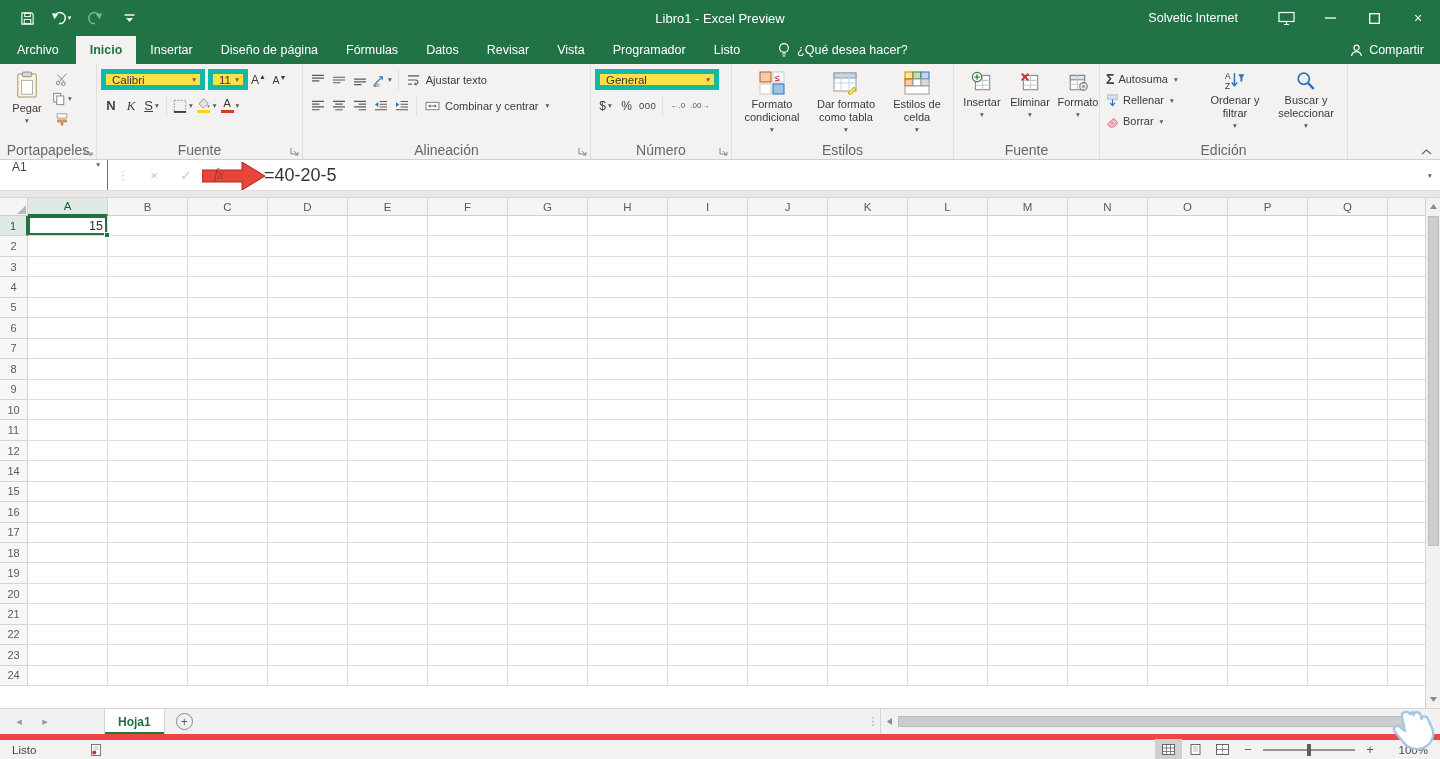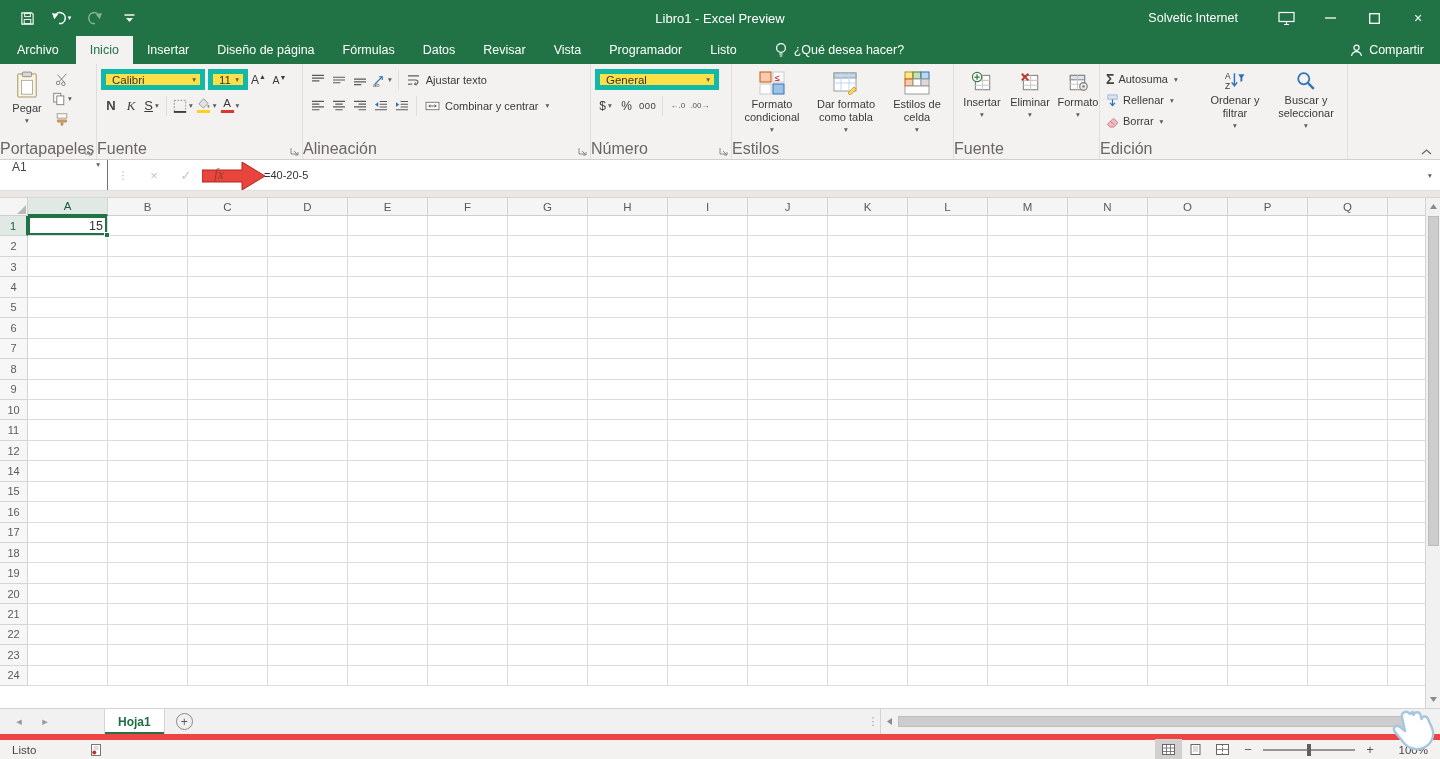--- a/index.html
+++ b/index.html
@@ -15,28 +15,28 @@
   .qdd{font-size:7px;margin-left:1px;color:#fff}
   .win-title{position:absolute;left:0;right:0;text-align:center;font-size:13px;color:#fff;z-index:1}
   .tb-right{margin-left:auto;display:flex;align-items:center;z-index:2;font-size:12.5px}
   .tb-user{margin-right:26px}
   .winbtn{width:44px;height:36px;display:flex;align-items:center;justify-content:center;font-size:14px;color:#fff}
 
   
   .tabrow{height:28px;background:#217346;display:flex;align-items:stretch;color:#fff;flex:0 0 auto}
   .rtab{padding:0 14px;display:flex;align-items:center;font-size:12.5px;white-space:nowrap}
   .rtab.file{padding:0 17px}
-  .rtab.active{background:#f3f2f1;color:#217346;font-weight:400}
+  .rtab.active{background:#f3f2f1;color:#217346;font-weight:700}
   .tellme{display:flex;align-items:center;gap:7px;margin-left:24px;font-size:12.5px}
   .share{margin-left:auto;margin-right:16px;display:flex;align-items:center;gap:6px;font-size:12.5px}
 
   
   .ribbon{height:96px;background:#f3f2f1;border-bottom:1px solid #d2d0ce;display:flex;position:relative;flex:0 0 auto;color:#3b3a39}
   .rgroup{position:relative;border-right:1px solid #e1dfdd;padding:4px 4px 15px;display:flex;flex-direction:column;flex:0 0 auto}
-  .rg-label{position:absolute;bottom:1px;left:0;right:0;font-size:16px;color:#696663}
+  .rg-label{position:absolute;bottom:1px;left:0;right:0;text-align:center;font-size:14px;color:#696663}
   .launcher{position:absolute;right:2px;bottom:2px;width:12px;height:12px;display:flex;align-items:center;justify-content:center}
   .rowline{display:flex;align-items:center;height:23px;margin-bottom:3px}
   .bigbtn{display:flex;flex-direction:column;align-items:center;justify-content:flex-start;padding-top:3px;font-size:11px;text-align:center;line-height:1.2;flex:0 0 auto}
   .bigbtn .blabel{margin-top:3px}
   .dd{font-size:7.5px;color:#5f5d5b;margin-left:2px}
   .dd.below{margin:1px 0 0}
   .combo{background:#fde047;border:5px solid #14b8a6;height:21px;display:flex;align-items:center;font-size:11.5px;color:#333;padding:0 4px 0 6px}
   .combo .dd{margin-left:auto}
   .icnbtn{height:21px;min-width:21px;padding:0 2px;display:flex;align-items:center;justify-content:center}
   .fmt{font-size:13px;color:#444;width:20px;justify-content:center;display:flex}
@@ -47,21 +47,21 @@
   .editrow{display:flex;align-items:center;gap:4px;height:20px;font-size:11px;padding-left:2px;margin-bottom:1px}
   .collapse{position:absolute;right:8px;bottom:4px}
 
   
   .fbar{height:31px;background:#fff;display:flex;align-items:stretch;border-bottom:1px solid #e1dfdd;flex:0 0 auto;position:relative}
   .namebox{width:108px;display:flex;align-items:flex-start;padding-left:12px;font-size:12px;color:#444;border-right:1px solid #737373}
   .namebox .dd{margin-left:auto;margin-right:7px}
   .fb-grip{width:30px;display:flex;align-items:center;justify-content:center;color:#b9b7b5;font-size:11px}
   .fb-btn{width:32px;display:flex;align-items:center;justify-content:center;font-size:13px;color:#c6c4c2}
   .fb-fx{width:34px;display:flex;align-items:center;justify-content:center;font-family:"Liberation Serif",serif;font-style:italic;font-size:14px;color:#9c3b33;position:relative;z-index:55}
-  .fb-input{flex:1;display:flex;align-items:center;padding-left:28px;font-size:11px;color:#333}
+  .fb-input{flex:1;display:flex;align-items:center;padding-left:28px;font-size:18px;color:#333}
   .fb-dd{width:22px;display:flex;align-items:center;justify-content:center}
   .gridgap{height:7px;background:#e9e8e7;flex:0 0 auto;border-bottom:1px solid #d8d6d4}
 
   
   .gridzone{flex:1;display:flex;flex-direction:column;position:relative;overflow:hidden;background:#fff}
   .headrow{height:18px;display:flex;flex:0 0 auto}
   .cornerbox{width:28px;flex:0 0 auto;background:#f5f5f5;border-right:1px solid #cfcfcf;border-bottom:1px solid #cfcfcf;position:relative}
   .corner-tri{position:absolute;right:1px;bottom:1px;width:0;height:0;border-left:9px solid transparent;border-bottom:9px solid #b9b9b9}
   .colh{width:80px;flex:0 0 auto;background:#f5f5f5;border-right:1px solid #d4d4d4;border-bottom:1px solid #cfcfcf;display:flex;align-items:center;justify-content:center;font-size:11.5px;color:#5a5a5a}
   .colh.sel{background:#e1e9e4;color:#1a5c38;border-bottom:2px solid #217346}

